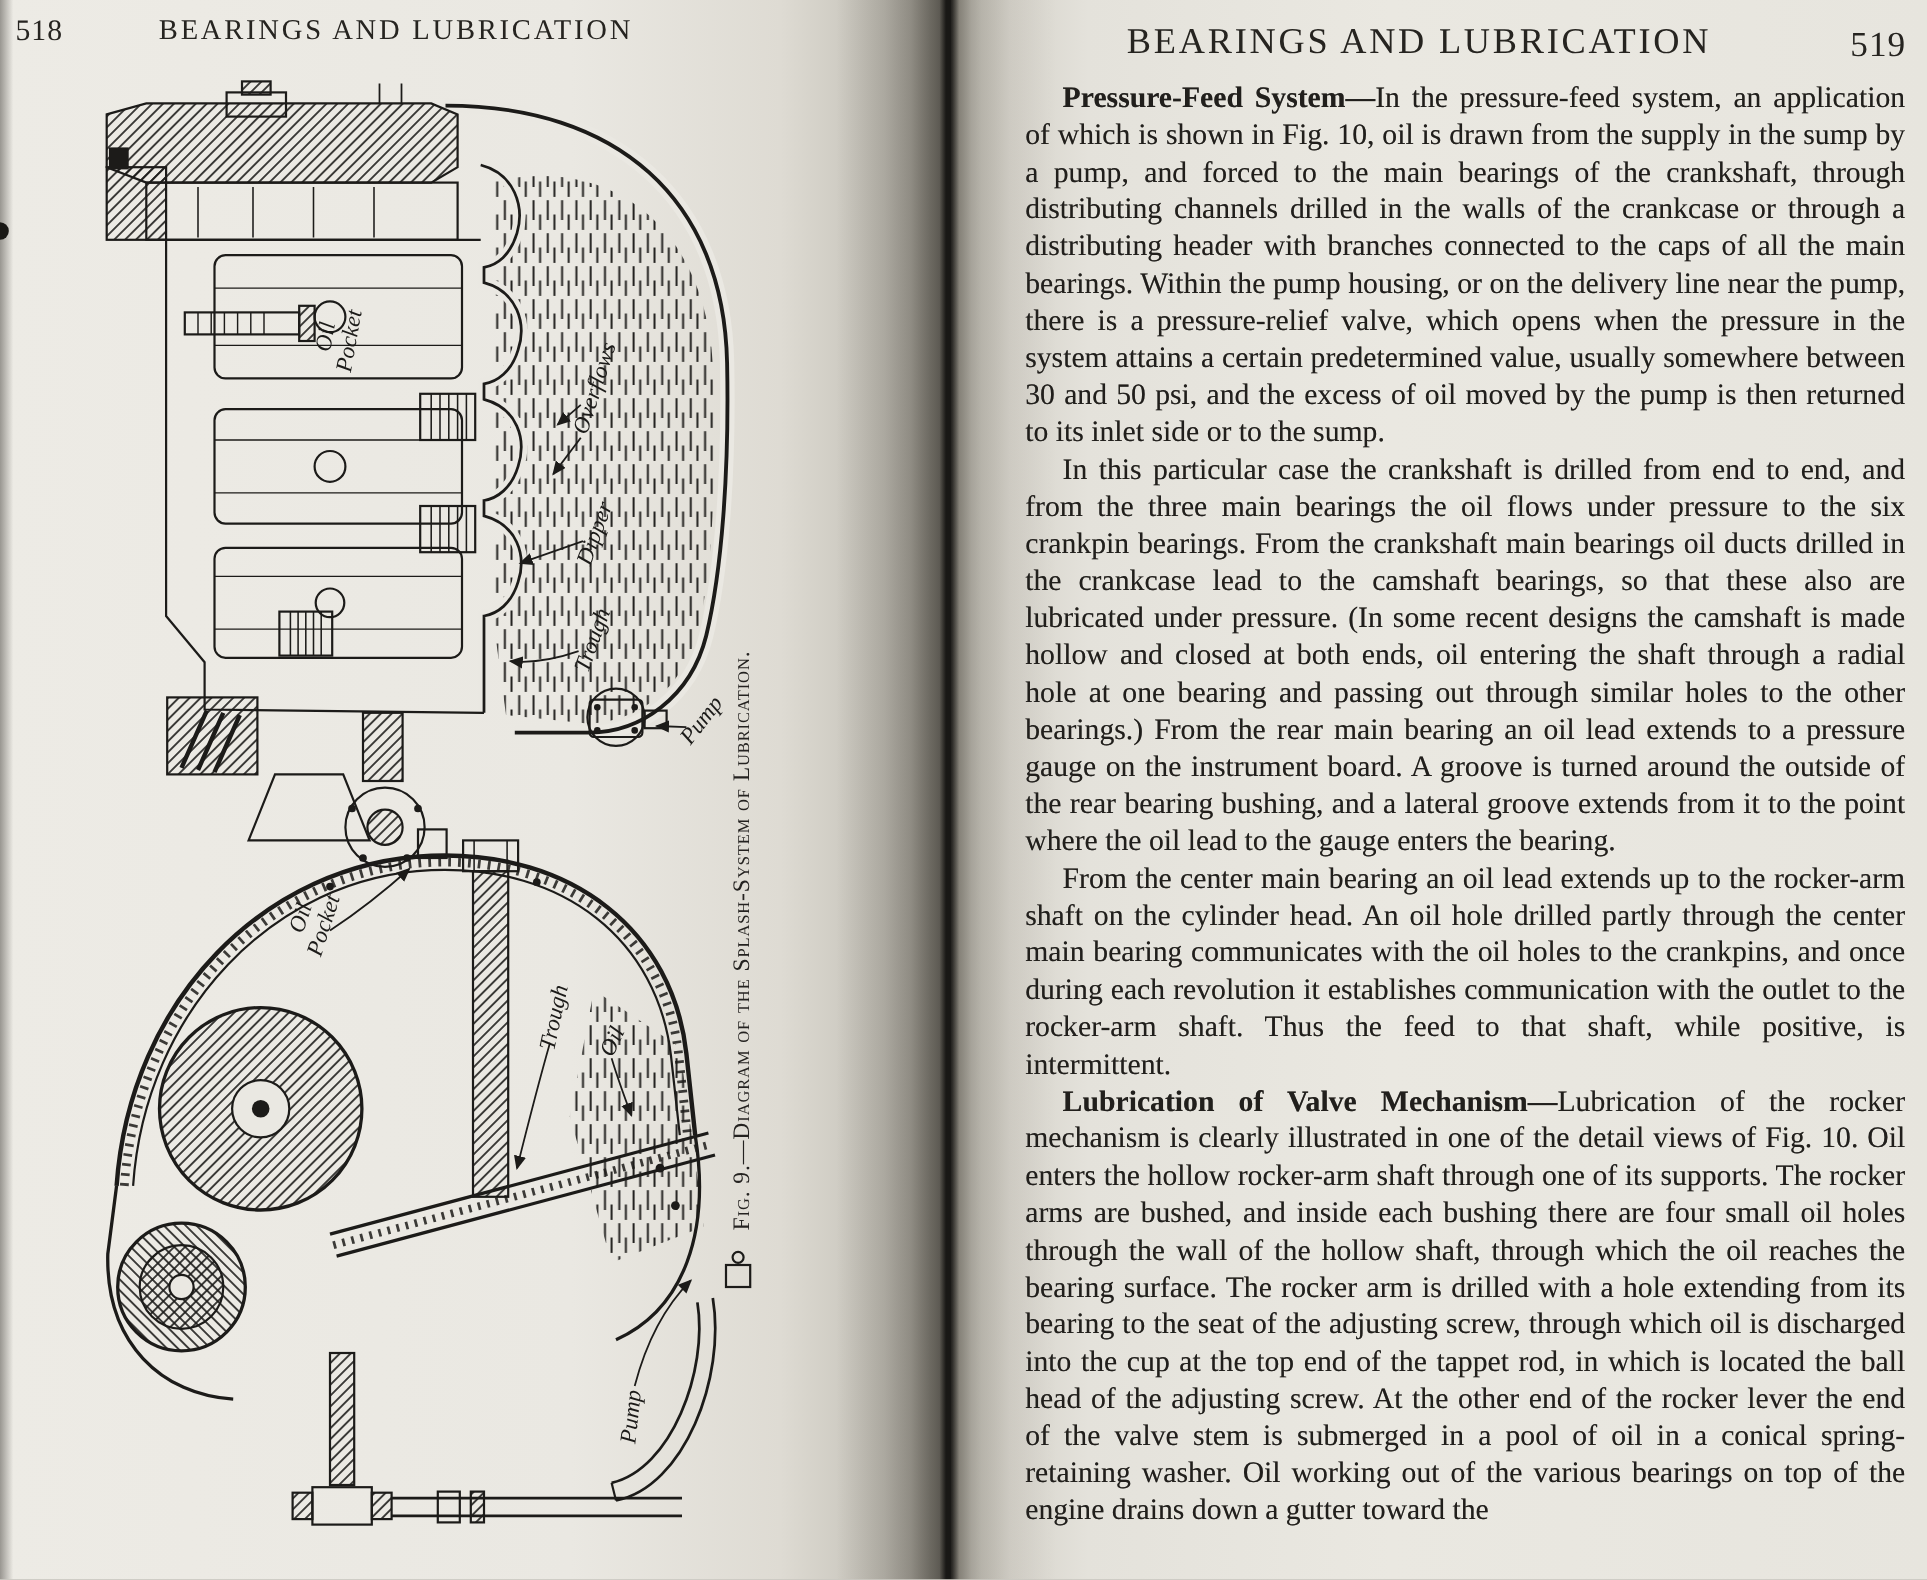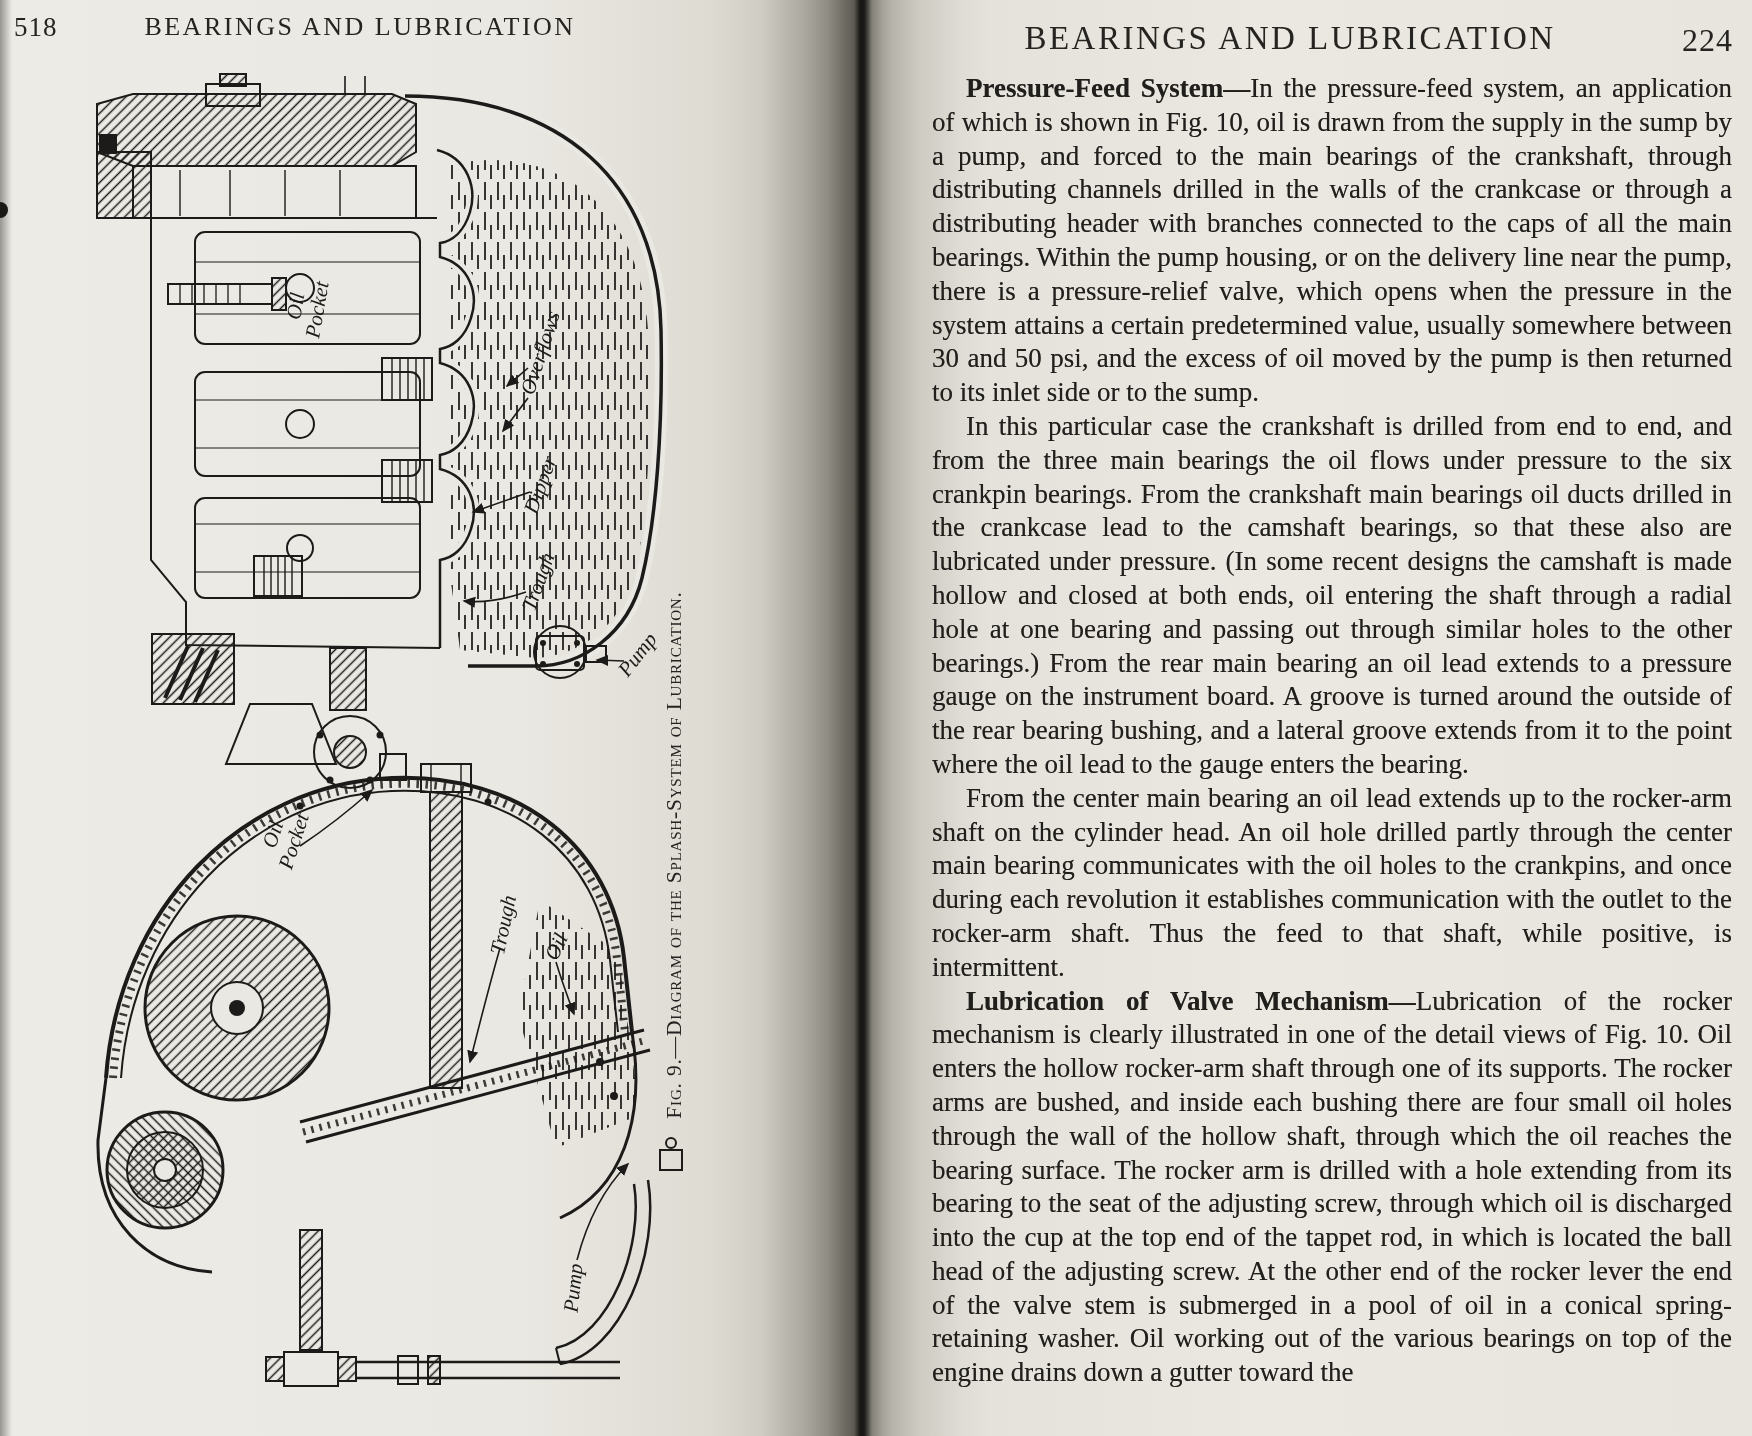--- a/index.html
+++ b/index.html
@@ -76,21 +76,21 @@
 
   <div class="page-left-bg"></div>
   <div class="page-right-bg"></div>
   <div class="gutter"></div>
   <div class="edge-left"></div>
   <div class="edge-blob"></div>
 
   <span class="pagenum head-left-num">518</span>
   <span class="runhead head-left-title">BEARINGS AND LUBRICATION</span>
   <span class="runhead head-right-title">BEARINGS AND LUBRICATION</span>
-  <span class="pagenum head-right-num">224</span>
+  <span class="pagenum head-right-num">519</span>
 
   <div class="figure">
     <svg class="fig-svg" width="760" height="1436" viewBox="0 0 760 1436">
       <defs>
         <pattern id="ph" width="7" height="7" patternUnits="userSpaceOnUse" patternTransform="rotate(45)">
           <line x1="3.5" y1="0" x2="3.5" y2="7" stroke="#1c1b19" stroke-width="1.5"></line>
         </pattern>
         <pattern id="ph2" width="7" height="7" patternUnits="userSpaceOnUse" patternTransform="rotate(-45)">
           <line x1="3.5" y1="0" x2="3.5" y2="7" stroke="#1c1b19" stroke-width="1.5"></line>
         </pattern>

